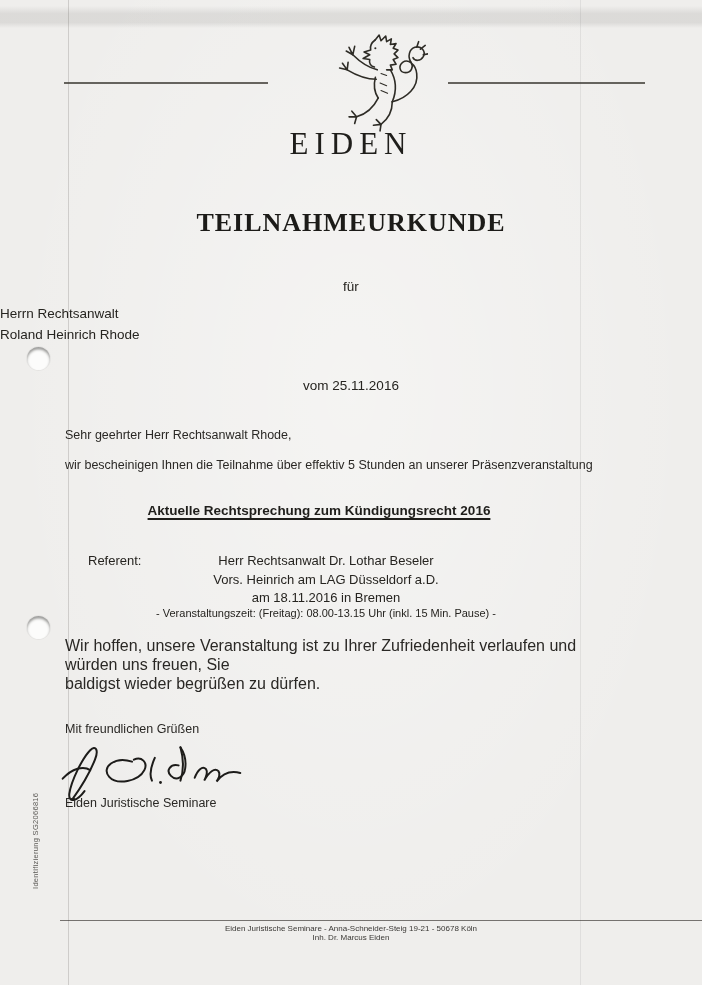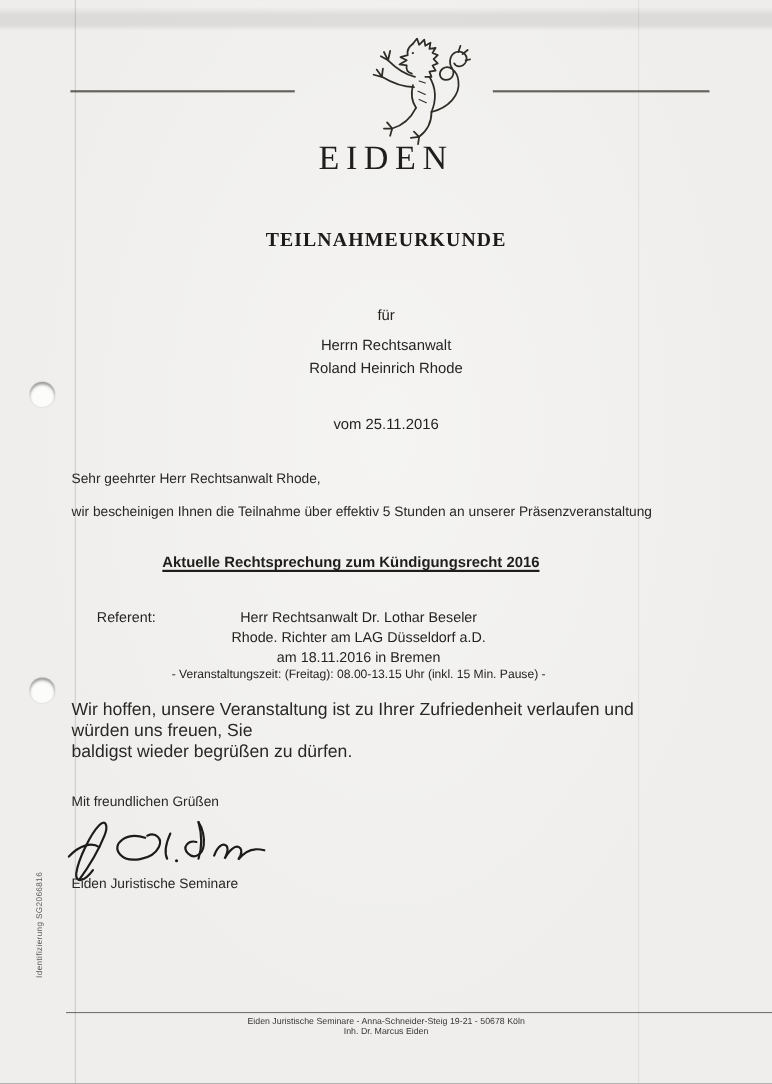--- a/index.html
+++ b/index.html
@@ -16,23 +16,23 @@
   .fold-line-v{position:absolute;top:0;bottom:0;width:1px;background:rgba(90,88,84,.22);}
   .fold-line-v2{position:absolute;top:0;bottom:0;width:1px;background:rgba(90,88,84,.10);}
   .fold-mark{position:absolute;height:2px;background:rgba(55,52,46,.75);}
   .punch-hole{position:absolute;width:23px;height:23px;border-radius:50%;
     background:#fcfcfb;
     box-shadow:inset 0 2.5px 2.5px rgba(40,40,38,.45), 0 0 0 1px rgba(0,0,0,.04);}
   .crest{position:absolute;left:334px;top:34px;width:94px;height:98px;}
   .brand{position:absolute;left:254px;top:126px;width:194px;text-align:center;
     font-family:"Liberation Serif", serif;font-size:31px;letter-spacing:6px;color:#1f1e1b;}
   .doc-title{position:absolute;left:0;top:208px;width:702px;text-align:center;
-    font-family:"Liberation Serif", serif;font-weight:bold;font-size:18px;letter-spacing:1px;color:#1c1b18;}
+    font-family:"Liberation Serif", serif;font-weight:bold;font-size:26px;letter-spacing:1px;color:#1c1b18;}
   .center-sm{position:absolute;left:0;width:702px;text-align:center;font-size:13.5px;}
-  .recipient-block{position:absolute;left:0;top:303px;width:702px;text-align:center;
+  .recipient-block{position:absolute;left:0;top:303px;width:702px;text-align:left;
     font-size:13.5px;line-height:21px;}
   .body-line{position:absolute;left:65px;font-size:12.5px;color:#2a2825;}
   .seminar-title{position:absolute;left:0;top:503px;width:638px;text-align:center;
     font-size:13.5px;font-weight:bold;text-decoration:underline;
     text-decoration-thickness:1.8px;text-underline-offset:3px;color:#1f1e1b;}
   .referent-label{position:absolute;left:88px;top:553px;font-size:13px;}
   .ref-center{position:absolute;left:66px;width:520px;text-align:center;font-size:13px;}
   .ref-small{position:absolute;left:66px;width:520px;text-align:center;font-size:11px;}
   .closing{position:absolute;left:65px;top:636px;width:545px;font-size:16px;line-height:19px;white-space:pre-line;color:#2a2825;}
   .signature{position:absolute;left:56px;top:736px;width:190px;height:74px;}
@@ -91,21 +91,21 @@
 
   <div class="center-sm" style="top:378px;">vom 25.11.2016</div>
 
   <div class="body-line" style="top:428px;">Sehr geehrter Herr Rechtsanwalt Rhode,</div>
   <div class="body-line" style="top:458px;">wir bescheinigen Ihnen die Teilnahme über effektiv 5 Stunden an unserer Präsenzveranstaltung</div>
 
   <div class="seminar-title">Aktuelle Rechtsprechung zum Kündigungsrecht 2016</div>
 
   <div class="referent-label">Referent:</div>
   <div class="ref-center" style="top:553px;">Herr Rechtsanwalt Dr. Lothar Beseler</div>
-  <div class="ref-center" style="top:572px;">Rhode. Richter am LAG Düsseldorf a.D.</div>
+  <div class="ref-center" style="top:572px;">Vors. Heinrich am LAG Düsseldorf a.D.</div>
   <div class="ref-center" style="top:590px;">am 18.11.2016 in Bremen</div>
   <div class="ref-small" style="top:607px;">- Veranstaltungszeit: (Freitag): 08.00-13.15 Uhr (inkl. 15 Min. Pause) -</div>
 
   <div class="closing">Wir hoffen, unsere Veranstaltung ist zu Ihrer Zufriedenheit verlaufen und würden uns freuen, Sie
 baldigst wieder begrüßen zu dürfen.</div>
 
   <div class="body-line" style="top:722px;">Mit freundlichen Grüßen</div>
 
   <svg class="signature" viewBox="0 0 200 72">
     <g fill="none" stroke="#1d1c1a" stroke-width="2.1" stroke-linecap="round">

